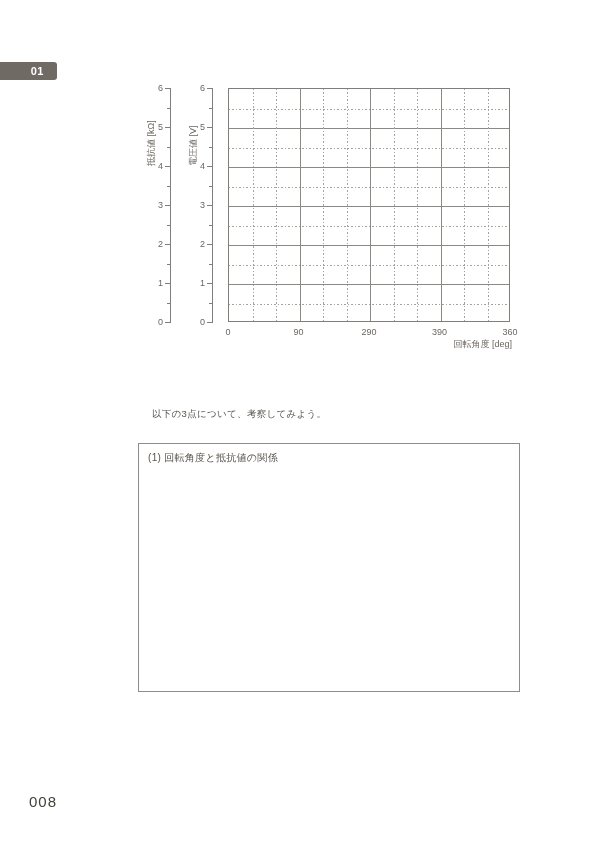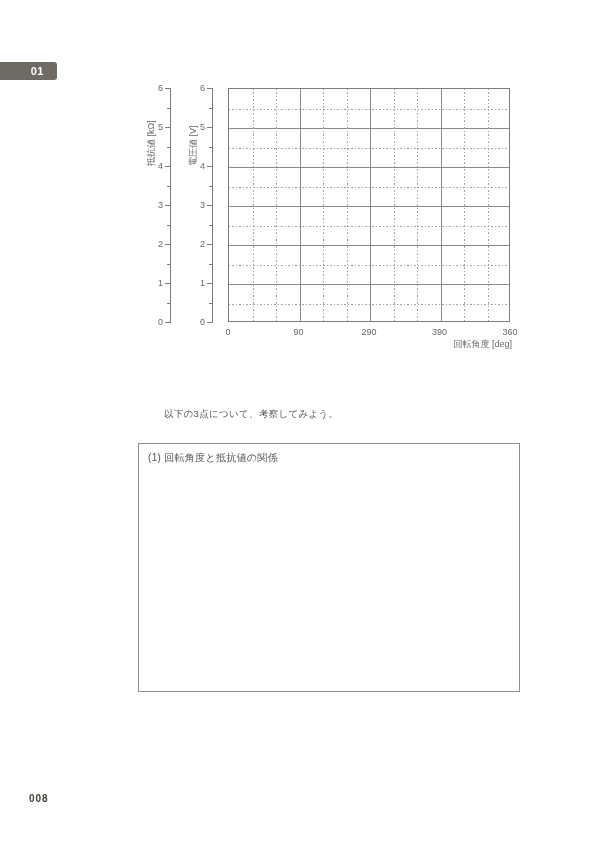--- a/index.html
+++ b/index.html
@@ -62,36 +62,36 @@
   }
 
   
   .section-heading {
     position:absolute; left:129px; top:389px;
     font-size:12.5px; font-weight:bold; letter-spacing:0.3px;
     color:#4f4a44; white-space:nowrap;
   }
   .section-heading .bullet { font-size:11px; margin-right:1px; }
   .section-lead {
-    position:absolute; left:164px; top:408px;
+    position:absolute; left:152px; top:408px;
     font-size:9.5px; letter-spacing:0.3px; color:#57524c;
   }
 
   
   .answer-box {
     position:absolute; left:138px; top:443px; width:382px; height:249px;
     border:1px solid #8f8d88; background:#fff;
   }
   .answer-box-label {
     padding:7px 9px; font-size:10px; letter-spacing:0.3px; color:#57524c;
   }
 
   .page-number {
     position:absolute; left:29px; top:793px;
-    font-size:10px; font-weight:bold; letter-spacing:1px; color:#44403a;
+    font-size:15px; font-weight:normal; letter-spacing:1px; color:#44403a;
   }
 </style>
 </head>
 <body>
 
 <div class="page">
 
   <div class="chapter-tab">01</div>
 
   <div class="figure" id="chart">

